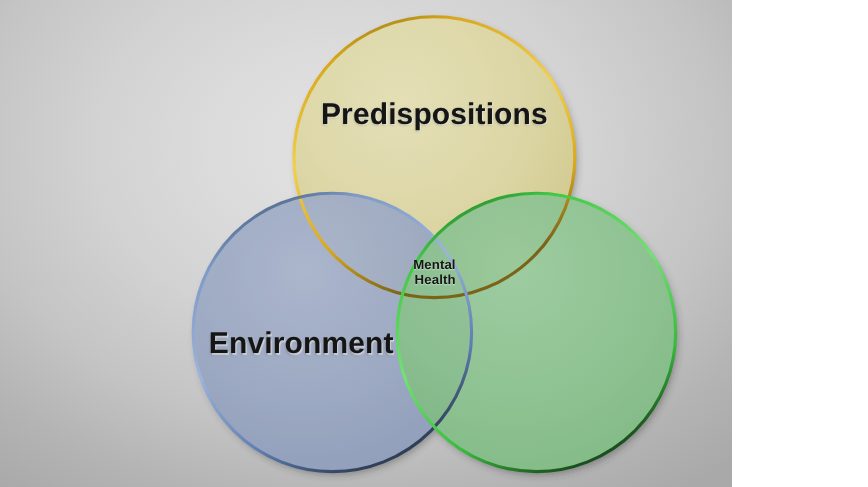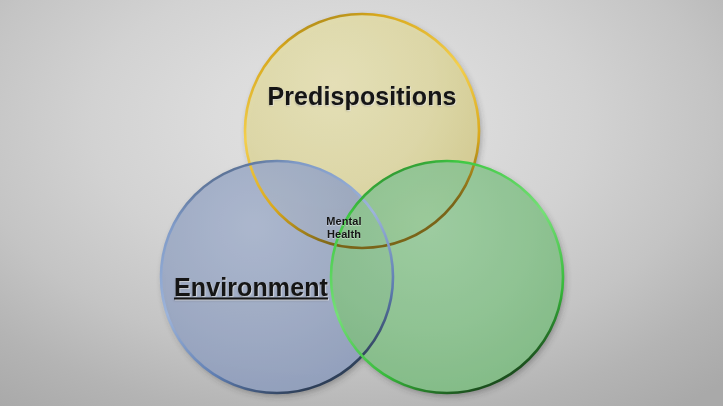--- a/index.html
+++ b/index.html
@@ -7,21 +7,21 @@
     padding: 0;
   }
   body {
     width: 723px;
     height: 406px;
     overflow: hidden;
     font-family: "Liberation Sans", sans-serif;
   }
   #slide {
     position: relative;
-    width: 723px;
+    width: 610px;
     height: 406px;
     background: radial-gradient(ellipse 78% 88% at 47% 30%,
                 #e2e2e2 0%,
                 #dcdcdc 22%,
                 #d2d2d2 44%,
                 #c4c4c4 66%,
                 #b4b4b4 84%,
                 #a9a9a9 100%);
     overflow: hidden;
   }
@@ -46,21 +46,20 @@
     font-size: 25px;
     left: 362px;
     top: 96px;
     transform: translate(-50%, -50%);
   }
   #label-left {
     font-size: 25px;
     left: 251px;
     top: 287px;
     transform: translate(-50%, -50%);
-    text-decoration: underline;
   }
   #label-right {
     font-size: 25px;
     left: 467px;
     top: 287px;
     transform: translate(-50%, -50%);
   }
   #label-center {
     font-size: 11px;
     left: 362px;
@@ -147,18 +146,18 @@
       <circle cx="277" cy="277" r="116" stroke="url(#strokeLeft)" stroke-width="2.6"></circle>
       <circle cx="447" cy="277" r="116" stroke="url(#strokeRight)" stroke-width="2.6"></circle>
     </g>
   </svg>
 
   <div class="circle-label" id="label-top">Predispositions</div>
 
   <div class="circle-label" id="label-left">Environment</div>
 
 
-  <div class="circle-label" id="label-center" style="left: 344px; top: 228px;">
+  <div class="circle-label" id="label-center" style="left: 362px; top: 228px; text-align: right;">
     <span>Mental</span>
     <span>Health</span>
   </div>
 
 </div>
 
 </body></html>

